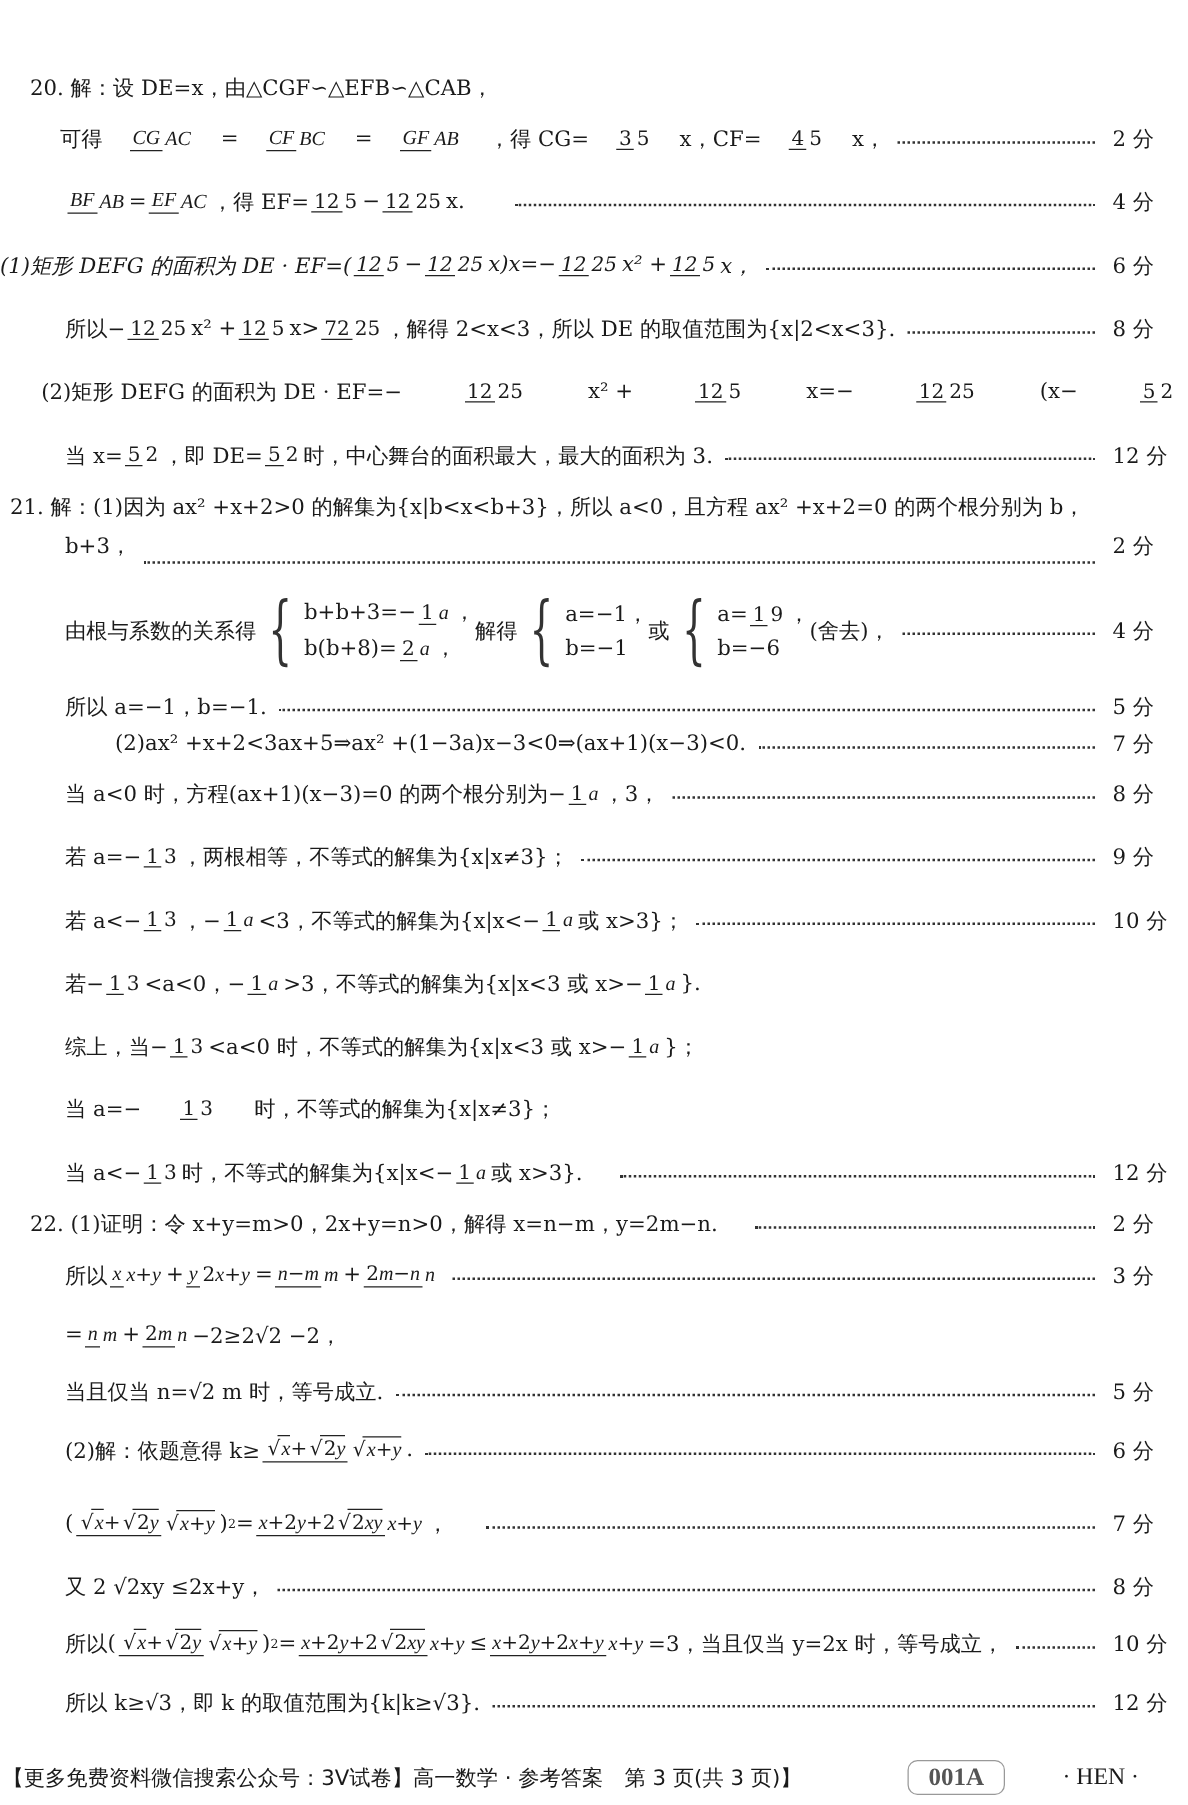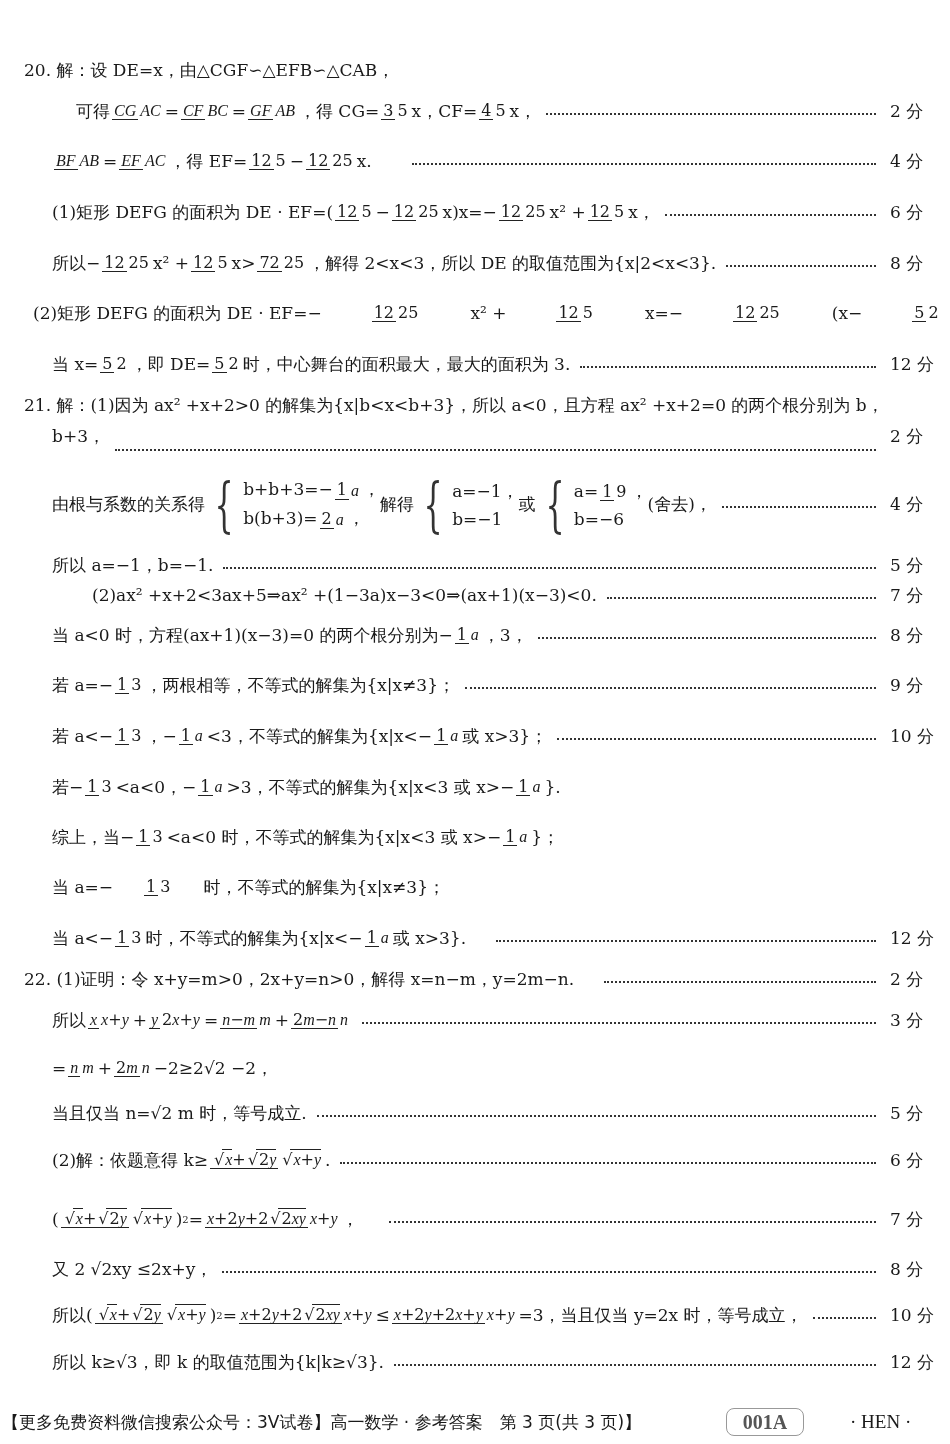--- a/index.html
+++ b/index.html
@@ -26,21 +26,21 @@
   .footer .hen { position: absolute; left: 850px; font-family: "Liberation Serif", serif; font-size: 19px; }
 </style>
 </head>
 <body>
 
 <div class="line" style="top:55px;">
   <span style="margin-left:24px;">20. 解：设 DE=x，由△CGF∽△EFB∽△CAB，</span>
 </div>
 
 <div class="line" style="top:96px;">
-  <span class="content" style="margin-left:76px;">
+  <span class="content" style="margin-left:48px;gap:20px;">
     <span>可得</span>
     <span class="frac">
         <span class="num"><i>CG</i></span>
         <span class="den"><i>AC</i></span>
       </span>=
     <span class="frac">
         <span class="num"><i>CF</i></span>
         <span class="den"><i>BC</i></span>
       </span>=
     <span class="frac">
@@ -82,21 +82,21 @@
         <span class="num">12</span>
         <span class="den">25</span>
       </span>
     <span>x.</span>
   </span>
   <span class="dots" style="margin-left:40px;"></span>
   <span class="score">4 分</span>
 </div>
 
 <div class="line" style="top:197px;">
-  <span class="content" style="margin-left:52px;">
+  <span class="content" style="font-style:italic;">
     <span>(1)矩形 DEFG 的面积为 DE · EF=(</span>
     <span class="frac">
         <span class="num">12</span>
         <span class="den">5</span>
       </span>−
     <span class="frac">
         <span class="num">12</span>
         <span class="den">25</span>
       </span>
     <span>x)x=−</span>
@@ -178,41 +178,41 @@
         <span class="num">5</span>
         <span class="den">2</span>
       </span>
     <span>时，中心舞台的面积最大，最大的面积为 3.</span>
   </span>
   <span class="dots"></span>
   <span class="score">12 分</span>
 </div>
 
 <div class="line" style="top:390px;">
-  <span style="margin-left:24px;">21. 解：(1)因为 ax² +x+2&gt;0 的解集为{x|b&lt;x&lt;b+3}，所以 a&lt;0，且方程 ax² +x+2=0 的两个根分别为 b，</span>
+  <span style="margin-left:8px;">21. 解：(1)因为 ax² +x+2&gt;0 的解集为{x|b&lt;x&lt;b+3}，所以 a&lt;0，且方程 ax² +x+2=0 的两个根分别为 b，</span>
 </div>
 <div class="line" style="top:418px;align-items:flex-end;">
   <span class="content" style="margin-left:52px;">
       <span>b+3，</span>
     </span>
   <span class="dots"></span>
   <span class="score">2 分</span>
 </div>
 
 <div class="line" style="top:484px; height:40px;">
   <span class="content" style="margin-left:52px;">
     <span>由根与系数的关系得</span>
     <span class="brace-sys">
       <span class="brace">{</span>
       <span class="rows">
         <span><span>b+b+3=−</span><span class="frac">
               <span class="num">1</span>
               <span class="den"><i>a</i></span>
             </span>，</span>
-        <span><span>b(b+3)=</span><span class="frac">
+        <span><span>b(b+8)=</span><span class="frac">
               <span class="num">2</span>
               <span class="den"><i>a</i></span>
             </span>，</span>
       </span>
     </span>
     <span>解得</span>
     <span class="brace-sys">
       <span class="brace">{</span>
       <span class="rows">
         <span>a=−1，</span>

